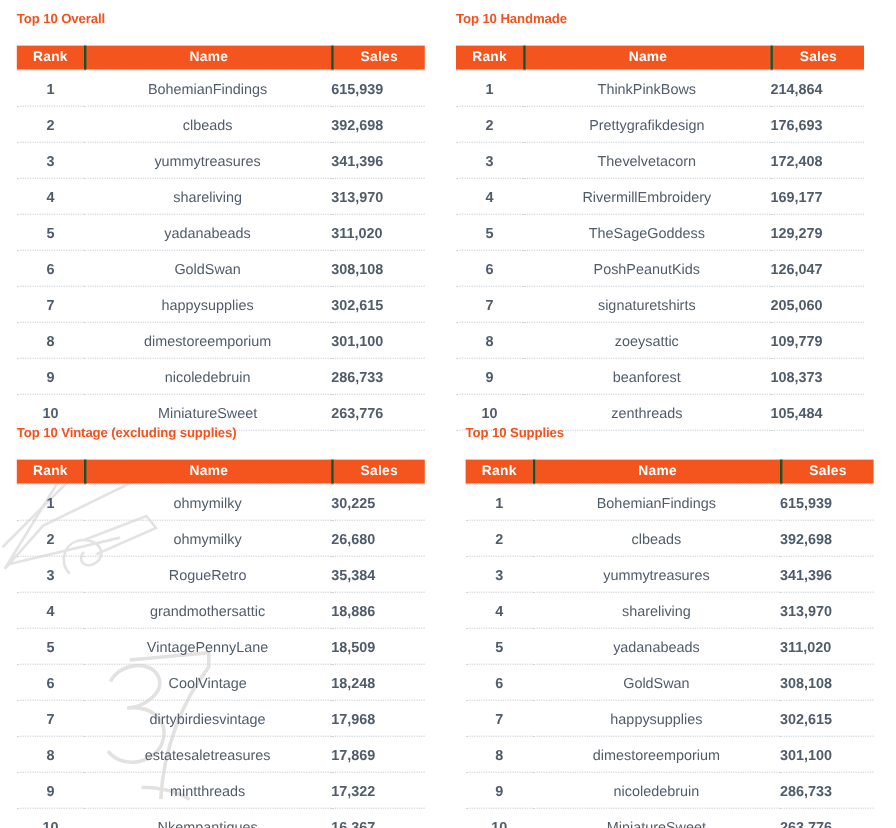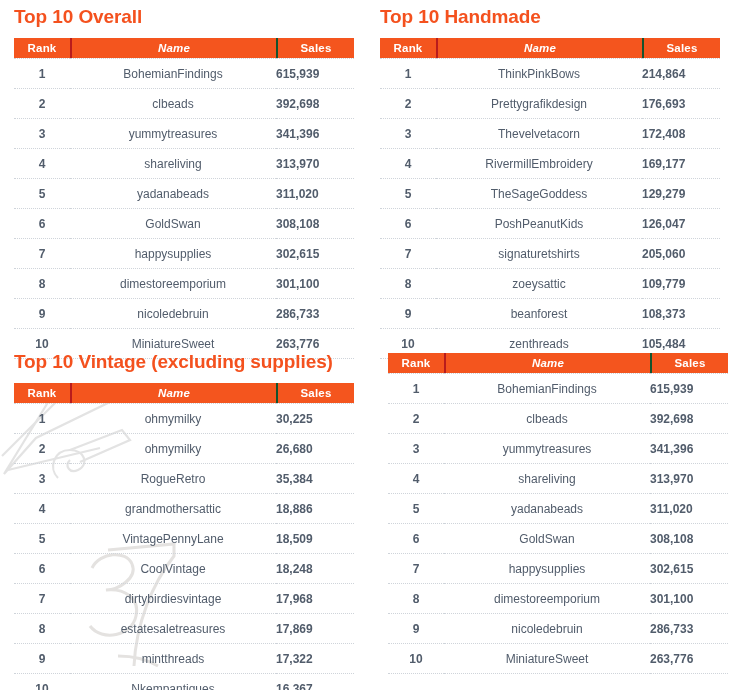--- a/index.html
+++ b/index.html
@@ -36,21 +36,21 @@
     position: absolute;
     z-index: 2;
   }
   .panel-tl { left: 14px; top: 8px;   width: 340px; }
   .panel-tr { left: 380px; top: 8px;  width: 340px; }
   .panel-bl { left: 14px; top: 353px; width: 340px; }
   .panel-br { left: 388px; top: 353px;width: 340px; }
 
   .panel-title {
     color: #f4511e;
-    font-size: 19px;
+    font-size: 11px;
     font-weight: bold;
     letter-spacing: -0.1px;
     margin: 0 0 13px 0;
     white-space: nowrap;
     line-height: 17px;
   }
 
   table.rank-table {
     border-collapse: separate;
     border-spacing: 0;
@@ -67,21 +67,21 @@
     height: 20px;
     padding: 0;
     text-align: center;
     vertical-align: middle;
   }
   th.col-rank { width: 56px; }
   th.col-name { width: 100%; }
   th.col-sales { width: 76px; }
 
   
-  th.col-name  { border-left: 2px solid #b91c1c; font-style: italic; }
+  th.col-name  { border-left: 2px solid #14532d; }
   th.col-sales { border-left: 2px solid #14532d; }
 
   table.rank-table tbody td {
     font-size: 12px;
     color: #515c6b;
     height: 29px;
     padding: 0;
     border-bottom: 1px dotted #cfd4da;
     background: transparent;
     vertical-align: middle;
@@ -315,20 +315,21 @@
         <tr>
             <td class="cell-rank">10</td>
             <td class="cell-name">Nkempantiques</td>
             <td class="cell-sales">16,367</td>
           </tr>
       </tbody>
     </table>
   </section>
 
   <section class="panel panel-br">
+    <h2 class="panel-title">Top 10 Supplies</h2>
     <table class="rank-table">
       <thead>
         <tr>
           <th class="col-rank">Rank</th>
           <th class="col-name">Name</th>
           <th class="col-sales">Sales</th>
         </tr>
       </thead>
       <tbody>
         <tr>

